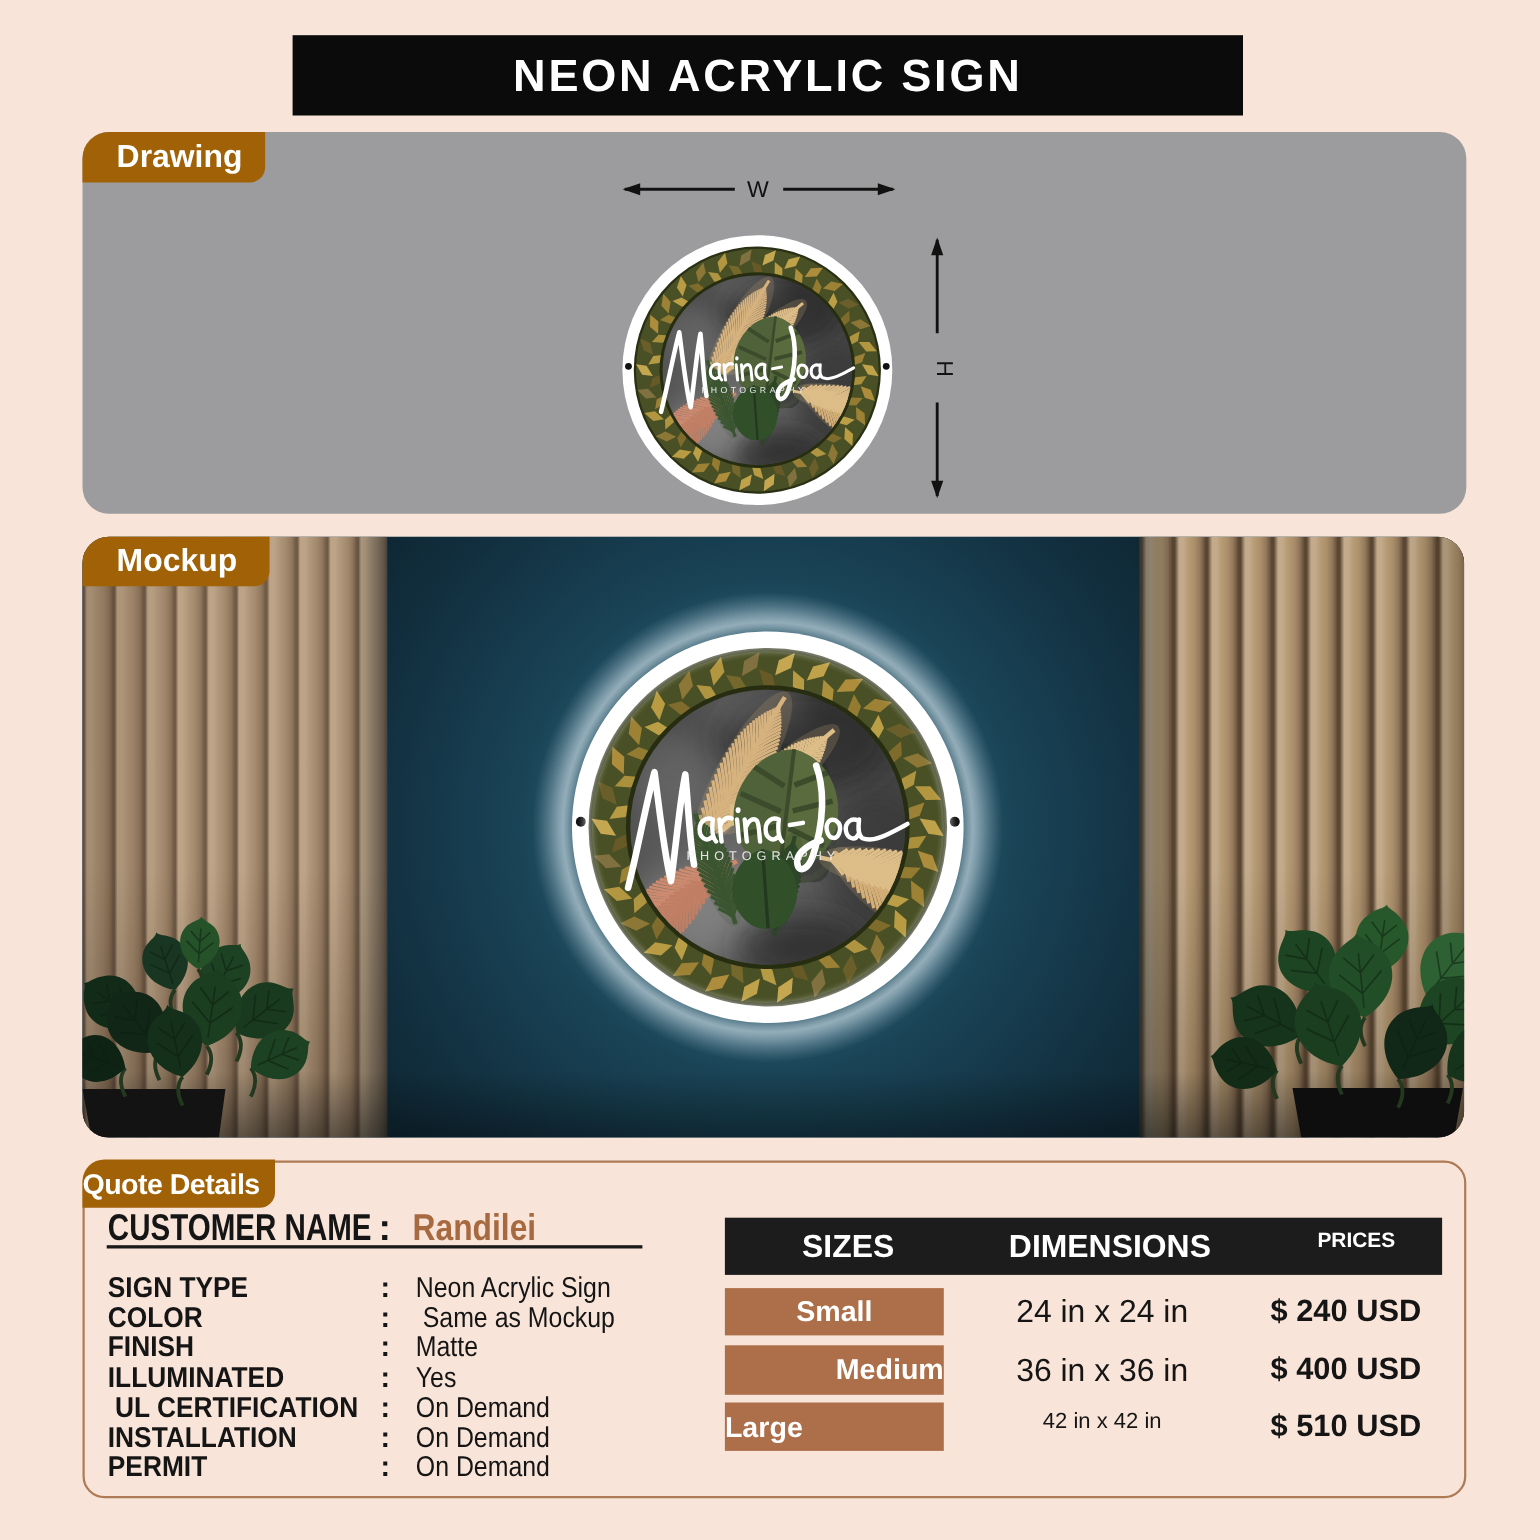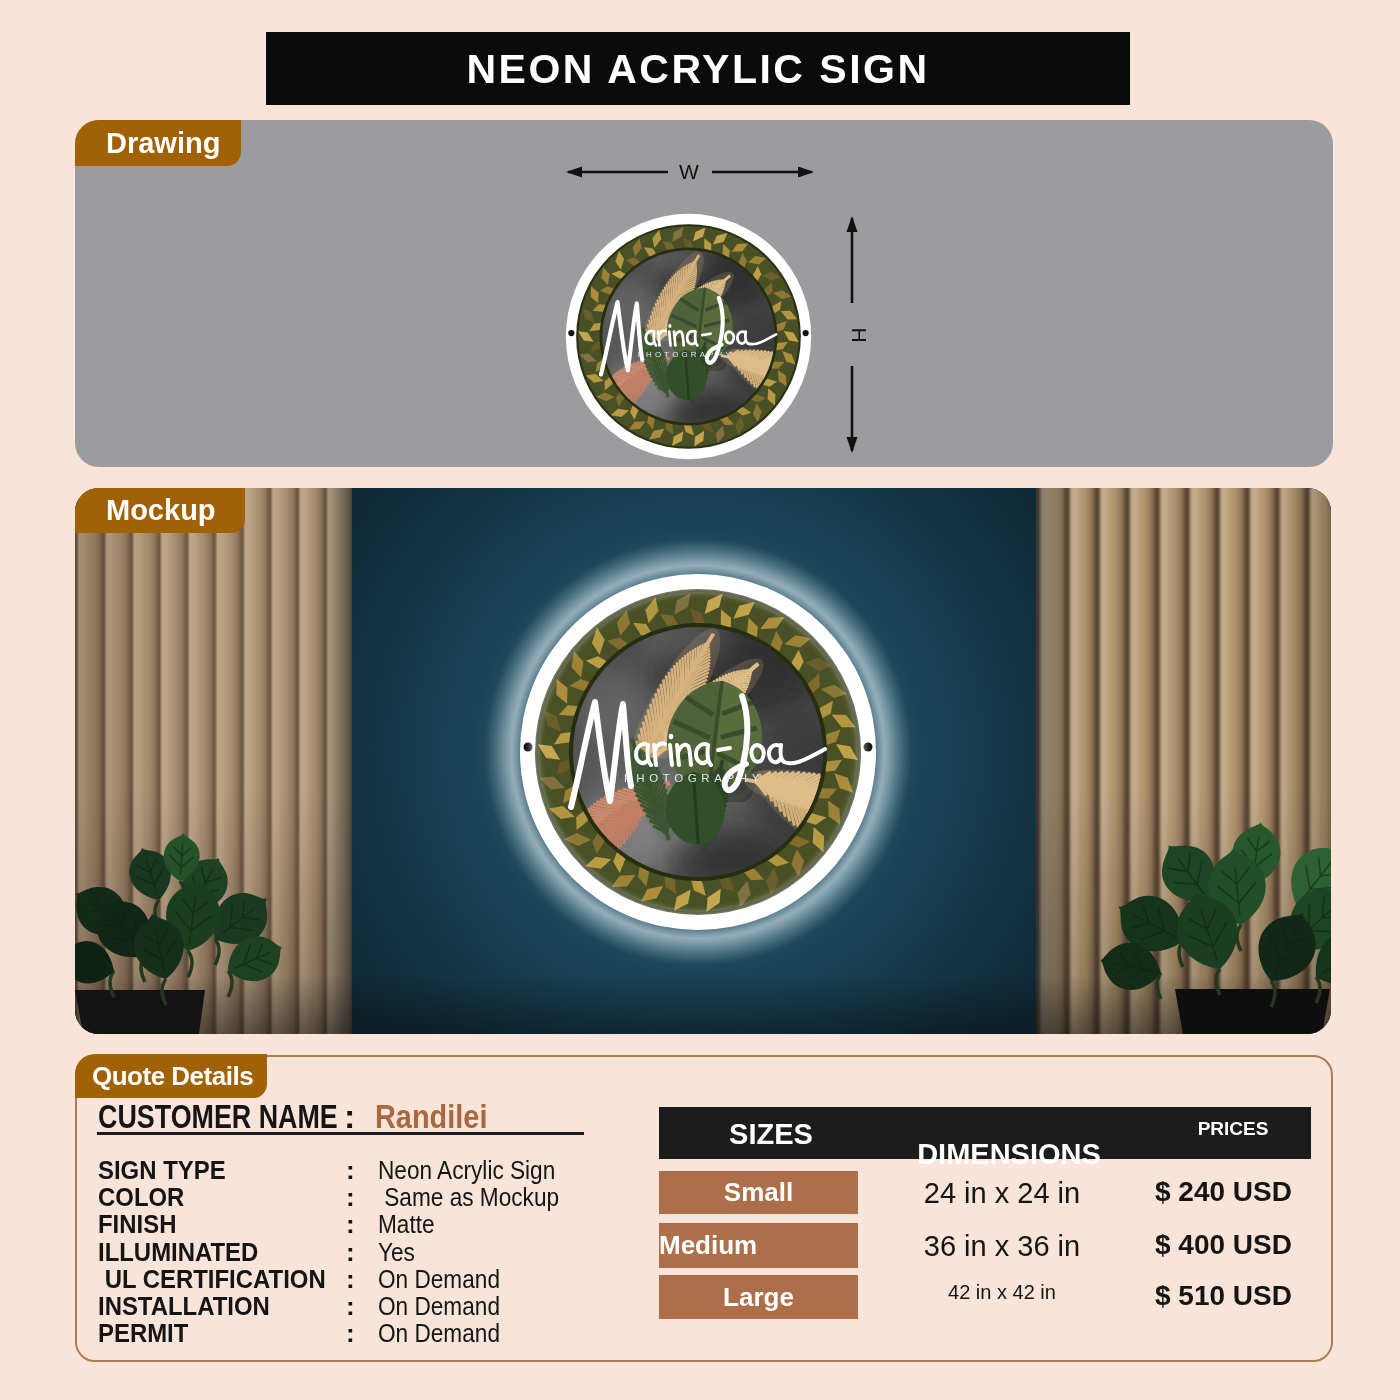--- a/index.html
+++ b/index.html
@@ -759,21 +759,21 @@
         <path d="M0 0 C -33 -14 -41 -43 -22 -60 C -12 -69 -2 -70 0 -75 C 2 -70 12 -69 22 -60 C 41 -43 33 -14 0 0 Z" fill="#112717"></path>
         <path d="M0 -9 L0 -58 M0 -22 L-22 -40 M0 -22 L22 -40 M0 -40 L-16 -54 M0 -40 L16 -54" stroke="#0d2010" stroke-width="1.6" opacity="0.55"></path>
       </g>
   </svg>
 </div>
 
 <div class="lbl" style="left:75px; top:488px; width:139px; height:45px; border-radius:24px 0 14px 0; font-size:29px; line-height:45px; padding-left:31px;">Mockup</div>
 
 <div class="abs" style="left:75px; top:1055px; width:1254px; height:303px; border:2px solid #ad7b56; border-radius:20px; background:#f8e4d8;"></div>
 
-<div class="lbl" style="left:75px; top:1054px; width:175px; height:44px; border-radius:20px 0 14px 0; font-size:26px; letter-spacing:-0.5px; line-height:44px; padding-left:17px; white-space:nowrap;">Quote Details</div>
+<div class="lbl" style="left:75px; top:1054px; width:175px; height:44px; border-radius:20px 0 14px 0; font-size:26px; letter-spacing:-0.5px; line-height:44px; white-space:nowrap;">Quote Details</div>
 
 <div class="abs" style="left:98px; top:1097px; font-size:34px; font-weight:bold; color:#151515; transform:scaleX(0.79); transform-origin:left top; white-space:nowrap;">CUSTOMER NAME</div>
 
 <div class="abs" style="left:344px; top:1097px; font-size:34px; font-weight:bold; color:#151515;">:</div>
 
 <div class="abs" style="left:375px; top:1097px; font-size:34px; font-weight:bold; color:#a7693f; transform:scaleX(0.85); transform-origin:left top; white-space:nowrap;">Randilei</div>
 
 <div class="abs" style="left:97px; top:1132px; width:487px; height:3px; background:#1a1a1a;"></div>
 
 <div class="abs" style="left:98px; top:1157px; font-size:26px; font-weight:bold; color:#151515; line-height:27.2px; white-space:pre; transform:scaleX(0.92); transform-origin:left top;">SIGN TYPE
@@ -797,29 +797,29 @@
 Matte
 Yes
 On Demand
 On Demand
 On Demand</div>
 
 <div class="abs" style="left:659px; top:1107px; width:652px; height:52px; background:#1c1c1c;"></div>
 
 <div class="abs" style="left:689px; top:1118px; width:164px; text-align:center; color:#fff; font-size:29px; font-weight:bold;">SIZES</div>
 
-<div class="abs" style="left:885px; top:1118px; width:248px; text-align:center; color:#fff; font-size:29px; font-weight:bold;margin-top:20px;">DIMENSIONS</div>
+<div class="abs" style="left:885px; top:1118px; width:248px; text-align:center; color:#fff; font-size:29px; font-weight:bold;">DIMENSIONS</div>
 
 <div class="abs" style="left:1151px; top:1118px; width:164px; text-align:center; color:#fff; font-size:19px; font-weight:bold;">PRICES</div>
 
 <div class="abs" style="left:659px; top:1171px; width:199px; height:43px; background:#ad6f49; color:#ffffff; font-size:26px; font-weight:bold; text-align:center; line-height:43px;">Small</div>
 
-<div class="abs" style="left:659px; top:1223px; width:199px; height:45px; background:#ad6f49; color:#fff; font-size:26px; font-weight:bold; text-align:left; line-height:45px;">Medium</div>
-
-<div class="abs" style="left:659px; top:1275px; width:199px; height:44px; background:#ad6f49; color:#fff; font-size:26px; font-weight:bold; text-align:center; line-height:44px;">Large</div>
+<div class="abs" style="left:659px; top:1223px; width:199px; height:45px; background:#ad6f49; color:#fff; font-size:26px; font-weight:bold; text-align:right; line-height:45px;">Medium</div>
+
+<div class="abs" style="left:659px; top:1275px; width:199px; height:44px; background:#ad6f49; color:#fff; font-size:26px; font-weight:bold; line-height:44px;">Large</div>
 
 <div class="abs" style="left:880px; top:1177px; width:244px; text-align:center; font-size:29px; color:#151515;">24 in x 24 in</div>
 
 <div class="abs" style="left:880px; top:1230px; width:244px; text-align:center; font-size:29px; color:#151515;">36 in x 36 in</div>
 
 <div class="abs" style="left:880px; top:1281px; width:244px; text-align:center; font-size:20px; color:#151515;">42 in x 42 in</div>
 
 <div class="abs" style="left:1155px; top:1176px; font-size:28px; font-weight:bold; color:#151515;">$ 240 USD</div>
 
 <div class="abs" style="left:1155px; top:1229px; font-size:28px; font-weight:bold; color:#151515;">$ 400 USD</div>

